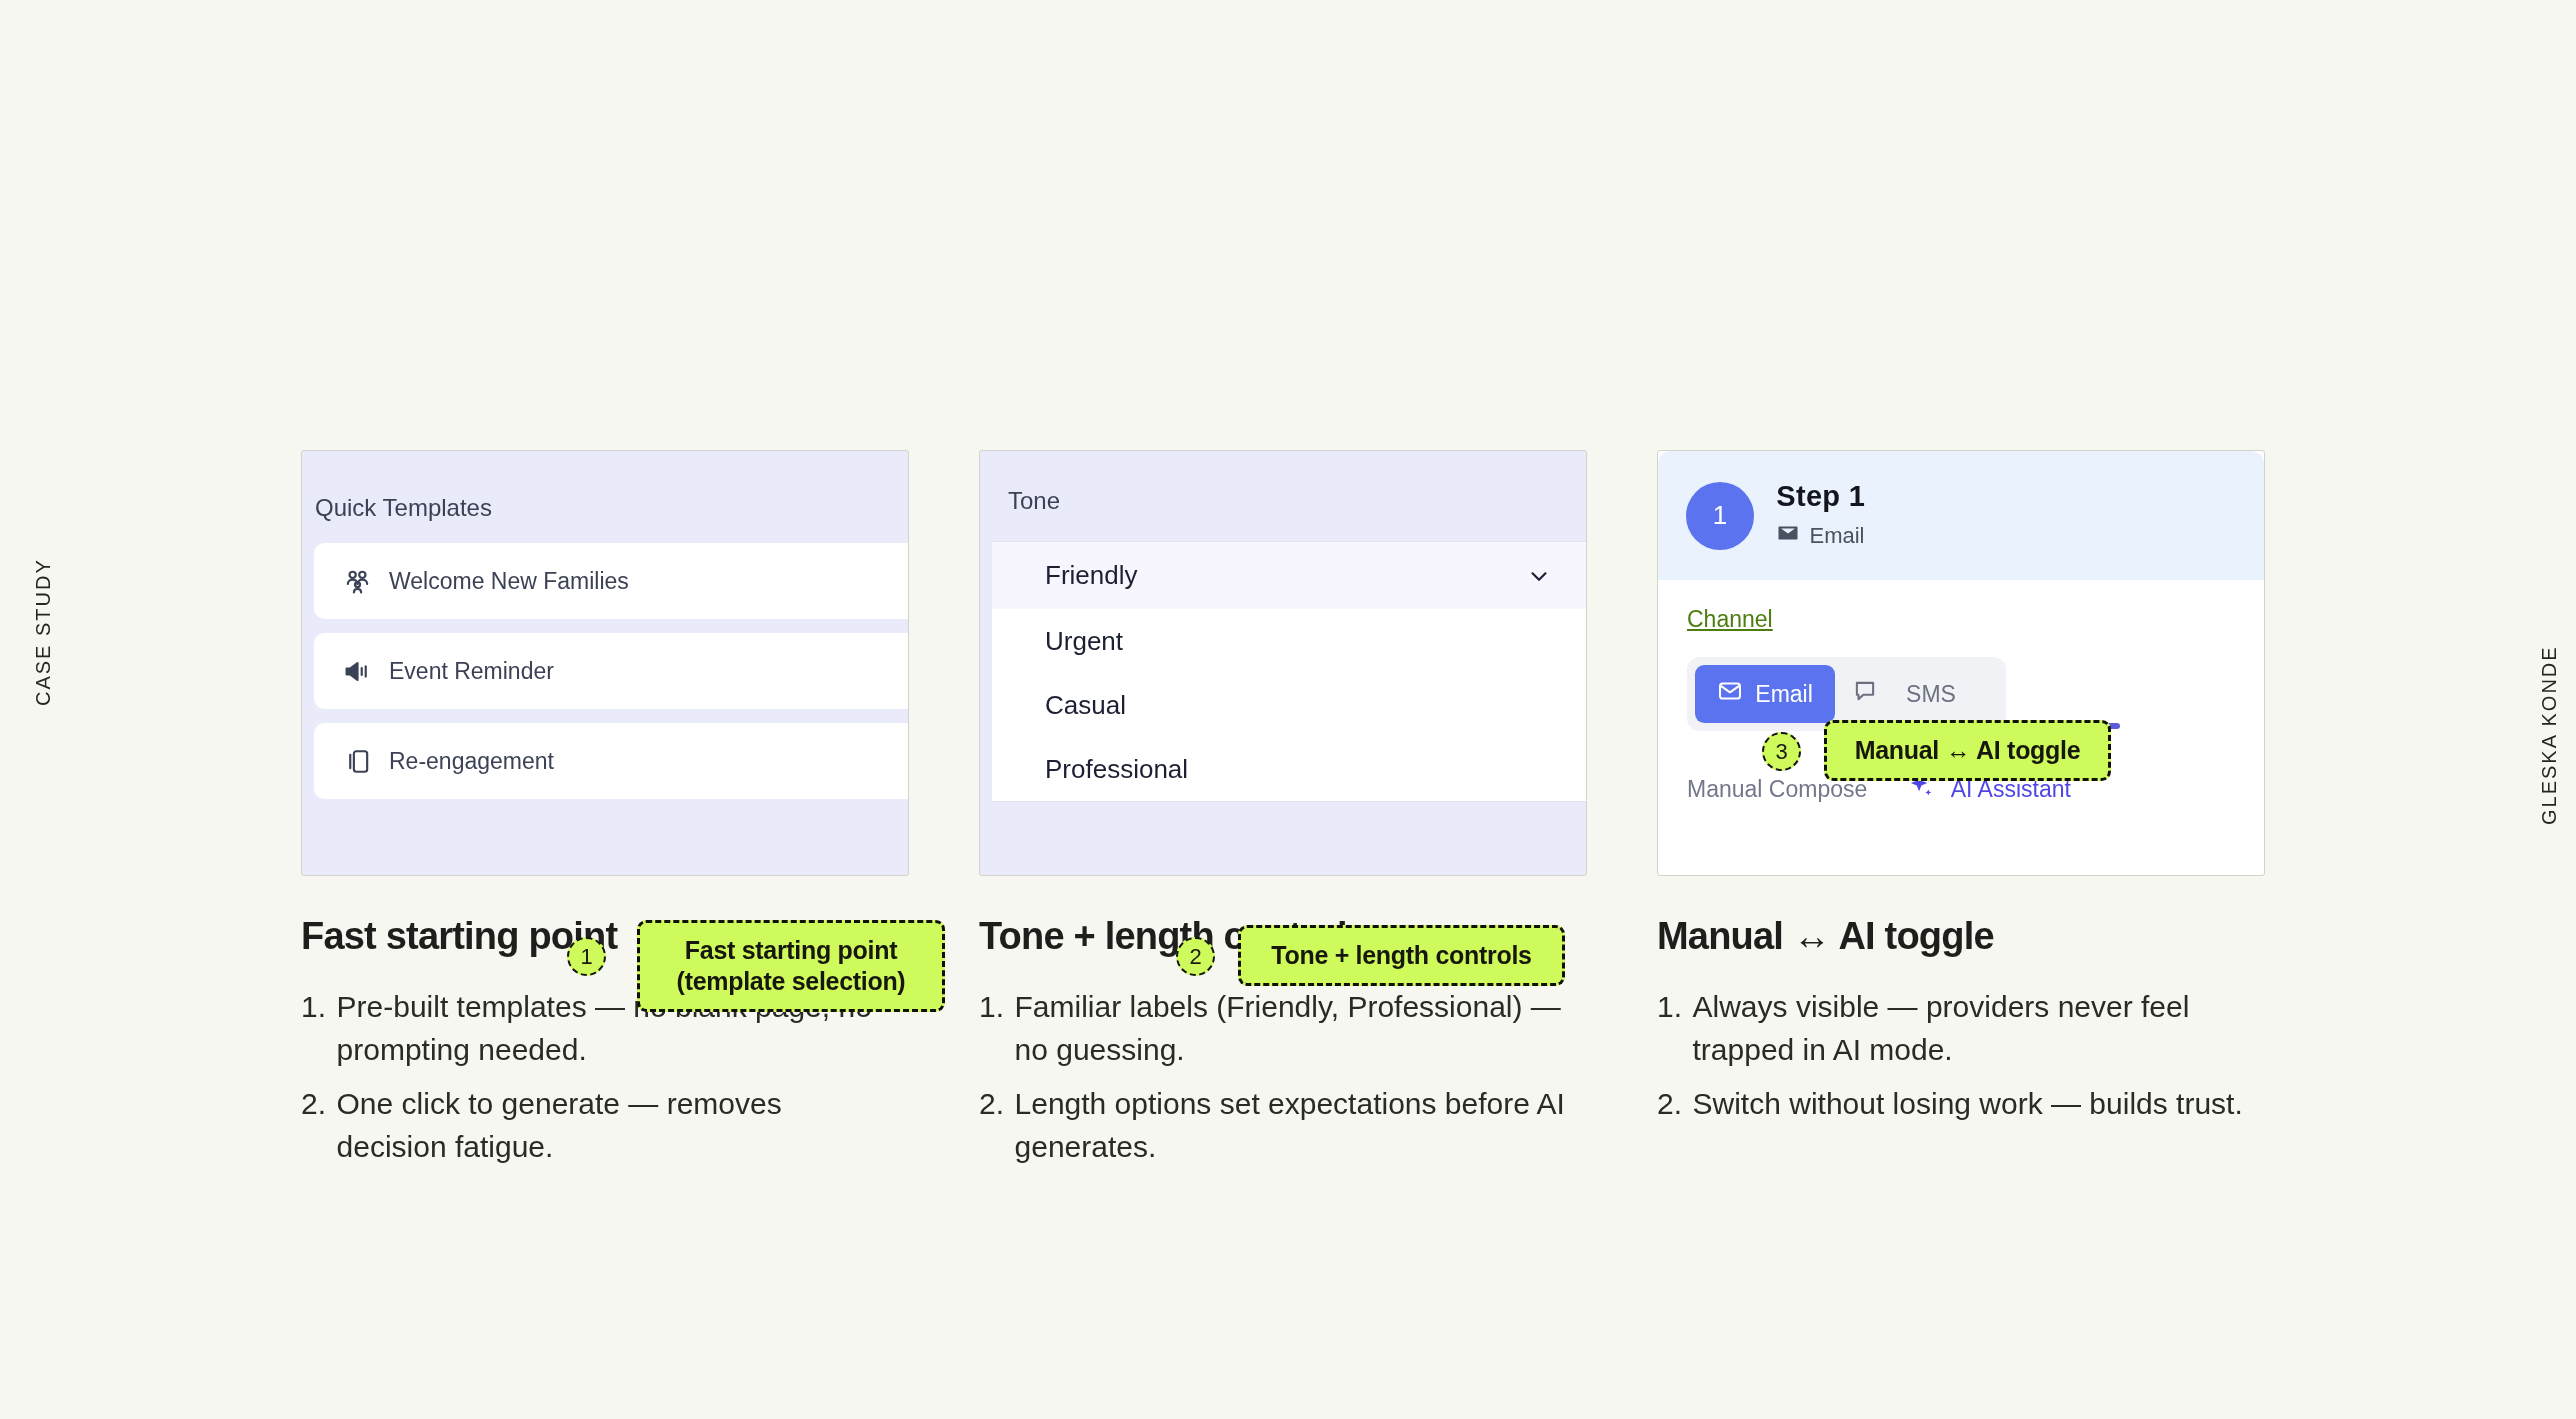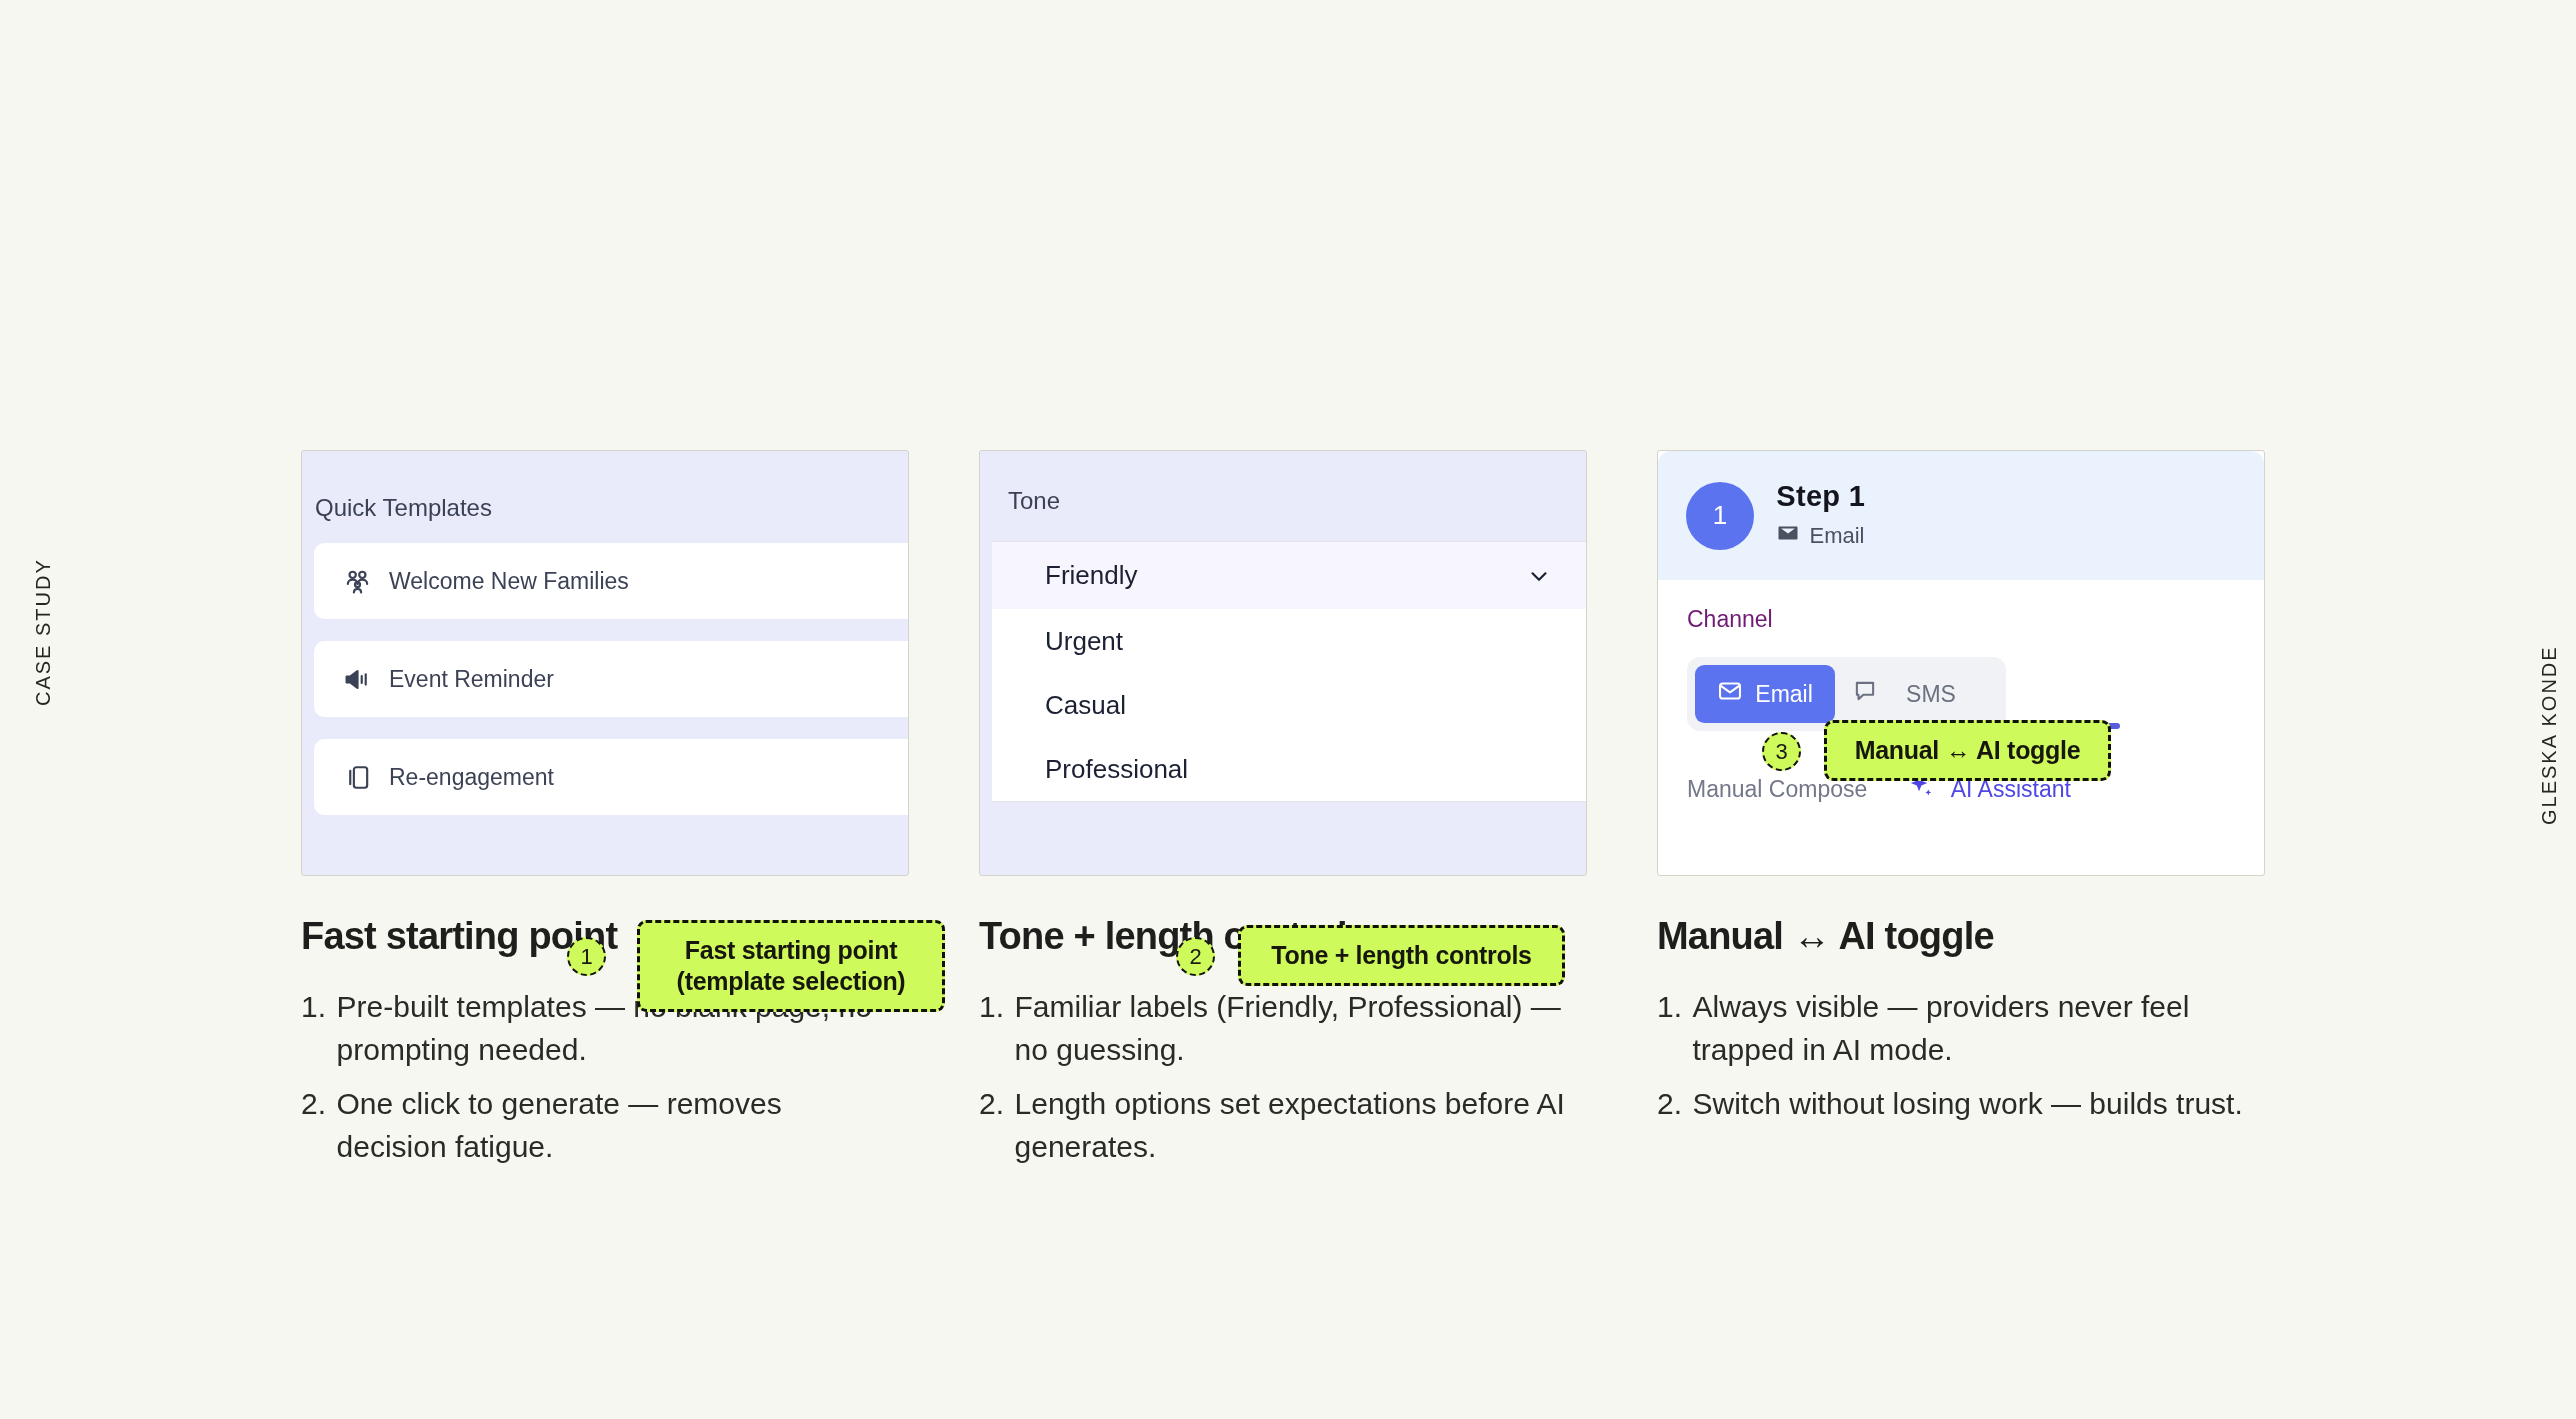--- a/index.html
+++ b/index.html
@@ -50,21 +50,21 @@
   
   .c1{ background:#E9EBFA; }
   .c1-head{
     position:absolute; left:13px; top:43px;
     font-size:24px; color:#3C4255; font-weight:400;
   }
   .tpl-list{ position:absolute; left:12px; top:92px; width:619px; }
   .tpl-row{
     height:76px; background:#FFFFFF; border-radius:10.5px;
     display:flex; align-items:center; padding-left:29px; gap:17px;
-    margin-bottom:22px;
+    margin-bottom:14px;
   }
   .tpl-row span.lbl{ font-size:23px; color:#3C4255; }
   .ico{ width:29px; height:29px; display:block; flex:none; }
   .ico svg{ width:29px; height:29px; display:block; }
 
   
   .c2{ background:#E9EBFA; }
   .c2-head{
     position:absolute; left:28px; top:36px;
     font-size:24px; color:#3C4255; font-weight:400;
@@ -99,21 +99,21 @@
     background:#5B73EE; color:#FFFFFF;
     display:flex; align-items:center; justify-content:center;
     font-size:26px; font-weight:400; flex:none;
   }
   .step-txt .s1{ font-size:29px; font-weight:700; color:#15161D; letter-spacing:0.3px; }
   .step-txt .s2{
     margin-top:8px; font-size:22px; color:#4A5160;
     display:flex; align-items:center; gap:9.2px;
   }
   .c3-body{ position:absolute; left:29px; top:155px; right:26px; }
-  .ch-label{ font-size:23px; color:#701a75; }
+  .ch-label{ font-size:23px; color:#4d7c0f;text-decoration:underline; }
   .seg{
     margin-top:24px; width:319px; height:74px; border-radius:13px;
     background:#F1F2F5; display:flex; align-items:center; padding:8px;
   }
   .seg-on{
     height:58px; border-radius:9.2px; background:#5B73EE; color:#FFFFFF;
     display:flex; align-items:center; gap:12px; padding:0 22.3px; font-size:23px;
   }
   .seg-off{
     height:58px; display:flex; align-items:center; gap:28px; padding:0 17px;

